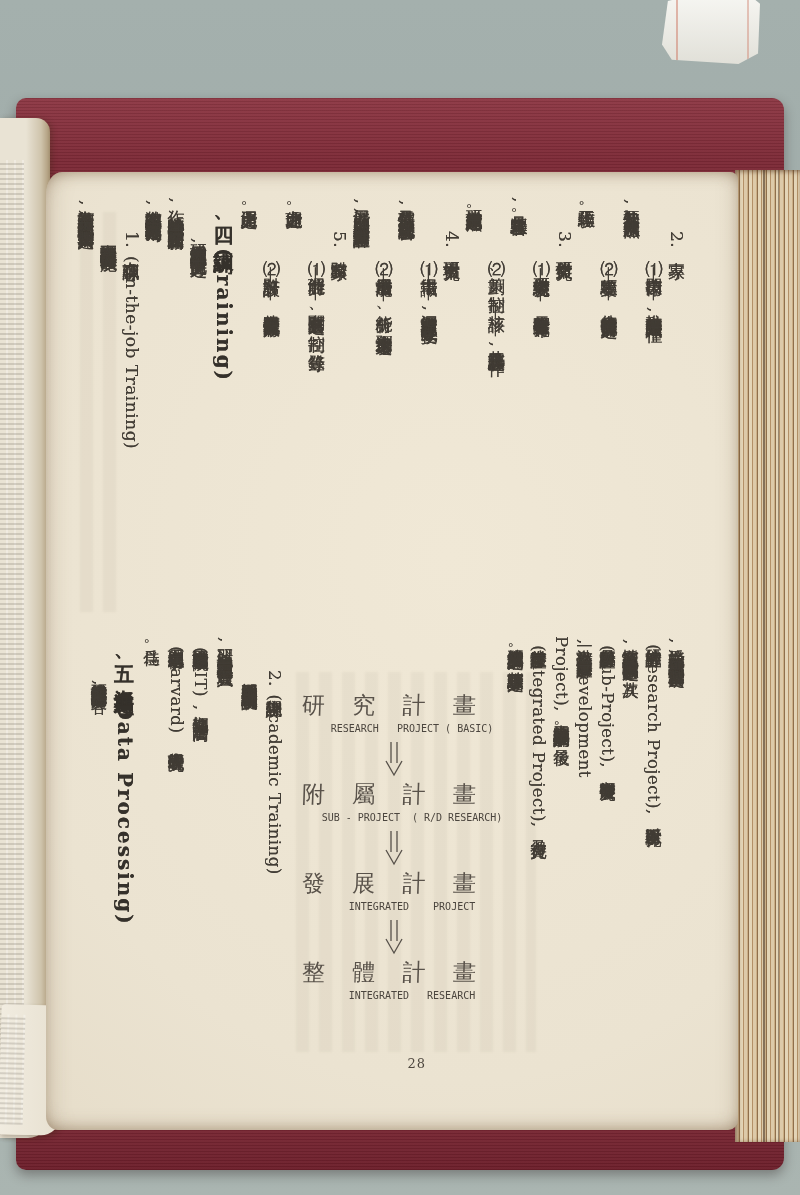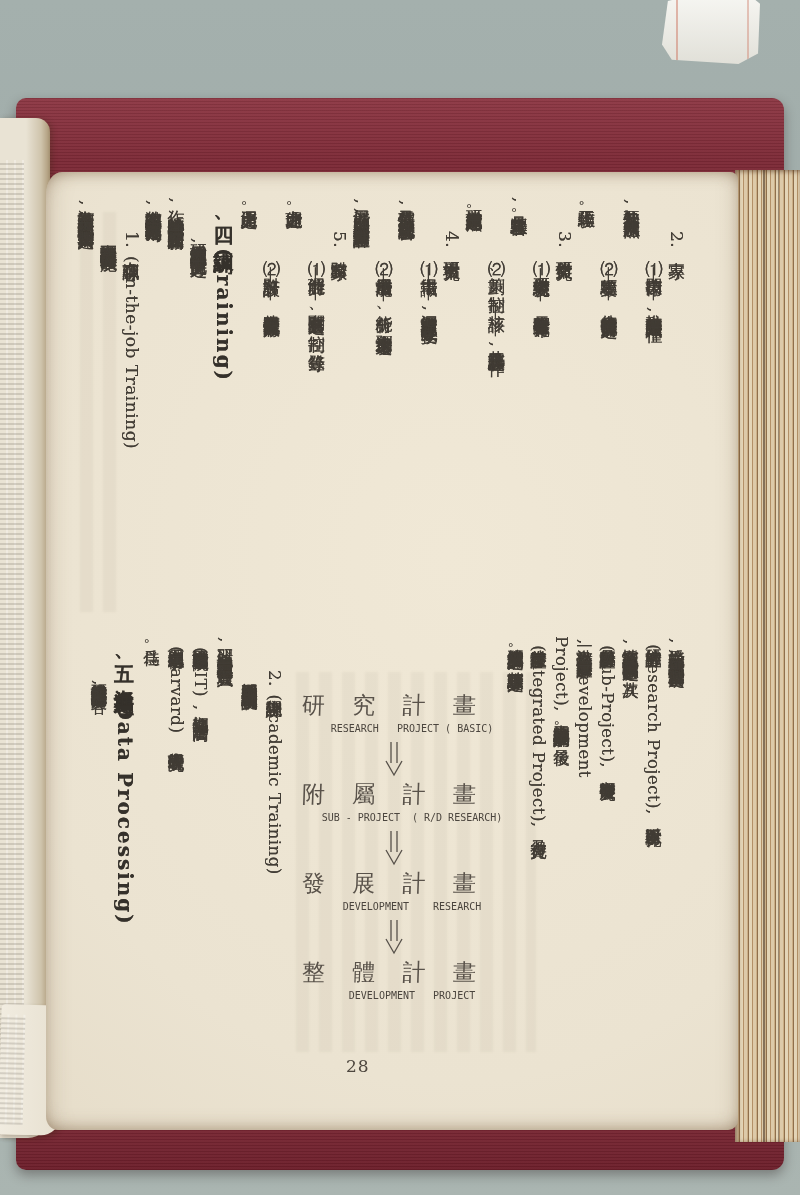--- a/index.html
+++ b/index.html
@@ -87,22 +87,22 @@
     font-family:"DejaVu Serif",serif;font-size:23px;line-height:27px;
     letter-spacing:10px;white-space:pre;color:#59524a;transform:skewX(-2deg);
   }
   .en{
     font-family:"DejaVu Sans Mono","Liberation Mono",monospace;
     font-size:10px;line-height:16px;white-space:pre;color:#4b453e;margin-top:2px;margin-left:36px;
   }
   .arrow{margin:5px 0 3px 0;}
   
   .pagenum{
-    position:absolute;top:884px;left:300px;width:80px;text-align:left;
-    font-family:"DejaVu Serif",serif;font-size:17px;color:#4e473f;letter-spacing:1px;
+    position:absolute;top:884px;left:300px;width:80px;text-align:right;
+    font-family:"DejaVu Serif",serif;font-size:13px;color:#4e473f;letter-spacing:1px;
   }
   
   .tape{
     position:absolute;left:662px;top:-6px;width:98px;height:70px;z-index:5;
     background:linear-gradient(180deg,rgba(251,250,246,.95),rgba(240,236,227,.8));
     clip-path:polygon(6% 10%,30% 2%,88% 0%,100% 14%,98% 85%,78% 100%,10% 94%,0% 72%);
     box-shadow:0 3px 5px rgba(40,20,20,.3);
   }
   .tape-lines{
     position:absolute;inset:0;
@@ -190,28 +190,28 @@
       </svg>
       <div class="stage">
         <div class="zh">附 屬 計 畫</div>
         <div class="en">SUB - PROJECT  ( R/D RESEARCH)</div>
       </div>
       <svg class="arrow" width="22" height="36" viewBox="0 0 22 36">
         <path d="M8 0v21M14 0v21M3 19l8 14 8-14" fill="none" stroke="#57514a" stroke-width="1.3"></path>
       </svg>
       <div class="stage">
         <div class="zh">發 展 計 畫</div>
-        <div class="en">DEVELOPMENT    RESEARCH</div>
+        <div class="en">INTEGRATED    PROJECT</div>
       </div>
       <svg class="arrow" width="22" height="36" viewBox="0 0 22 36">
         <path d="M8 0v21M14 0v21M3 19l8 14 8-14" fill="none" stroke="#57514a" stroke-width="1.3"></path>
       </svg>
       <div class="stage">
         <div class="zh">整 體 計 畫</div>
-        <div class="en">DEVELOPMENT   PROJECT</div>
+        <div class="en">INTEGRATED   RESEARCH</div>
       </div>
     </div>
 
     <div class="pagenum">28</div>
   </div>
 
   <div class="tape">
     <div class="tape-lines"></div>
   </div>
 </div>

